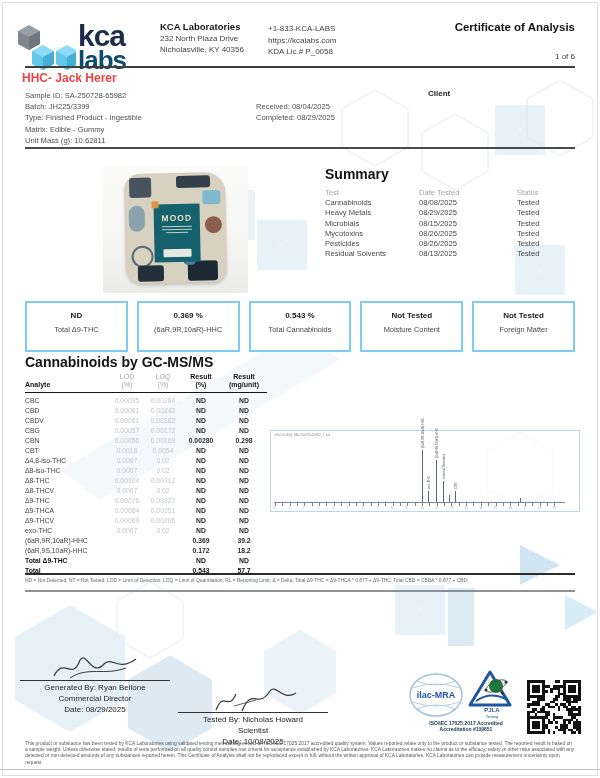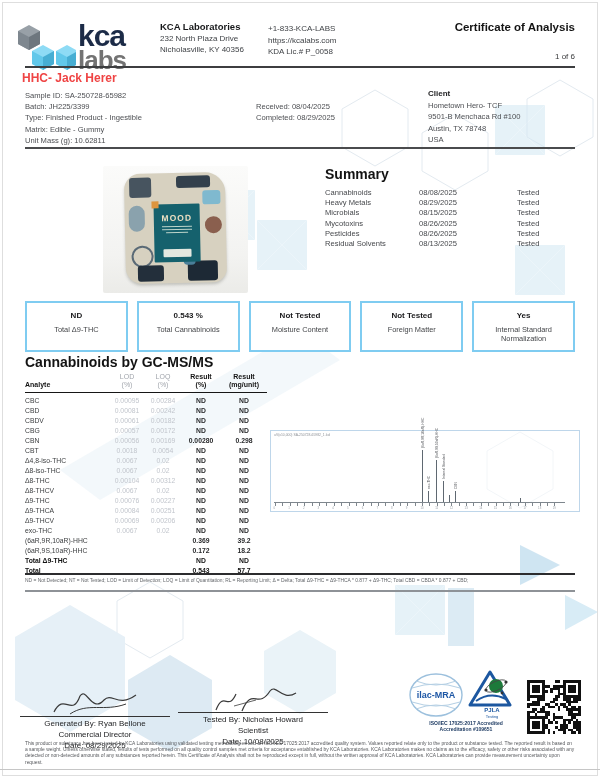--- a/index.html
+++ b/index.html
@@ -4,21 +4,21 @@
 <style>
   html,body{margin:0;padding:0;}
   body{width:600px;height:778px;position:relative;background:#ffffff;
        font-family:"Liberation Sans",sans-serif;overflow:hidden;color:#2b2b2b;}
   .abs{position:absolute;}
   .frame{position:absolute;inset:2px;border:1px solid #dedede;pointer-events:none;}
   
   .logo{left:18px;top:23px;width:150px;height:52px;}
   .logo-text{position:absolute;left:60px;top:-2px;line-height:1;}
   .logo-kca{font-size:30px;font-weight:800;color:#1c2b47;letter-spacing:-1px;}
-  .logo-labs{font-size:26px;font-weight:800;color:#737373;letter-spacing:-1px;margin-top:-4px;}
+  .logo-labs{font-size:26px;font-weight:800;color:#0c4a6e;letter-spacing:-1px;margin-top:-4px;}
   .lab-block{left:160px;top:21px;font-size:8px;color:#3f4246;line-height:11.5px;}
   .lab-name{font-weight:700;font-size:9.5px;color:#17181a;}
   .contact-block{left:268px;top:23px;font-size:8px;color:#3f4246;line-height:11.5px;}
   .coa-title{right:25px;top:21px;font-size:11.5px;font-weight:700;color:#141414;text-align:right;}
   .page-num{right:25px;top:52px;font-size:8px;color:#38393b;text-align:right;}
   .rule-dark{left:25px;width:550px;height:2px;background:#3d3e40;}
   .rule-thin{left:25px;width:550px;height:1.5px;background:#4a4b4d;}
   .rule-gray{left:25px;width:550px;height:1.5px;background:#8e9297;}
   
   .prod-title{left:22px;top:71px;font-size:12px;font-weight:700;color:#ef4444;}
@@ -164,26 +164,20 @@
     <div>Unit Mass (g): 10.62811</div>
   </div>
 
 <div class="abs info-block z" style="left:256px;top:101px">
   <div>Received: 08/04/2025</div>
   <div>Completed: 08/29/2025</div>
 </div>
 
 <div class="abs info-block z" style="left:428px;top:88px">
   <div class="client-label">Client</div>
-  <div id="client-lines">
-      <div>Hometown Hero- TCF</div>
-      <div>9501-B Menchaca Rd #100</div>
-      <div>Austin, TX 78748</div>
-      <div>USA</div>
-    </div>
 </div>
 
 <div class="abs rule-thin z" style="top:147px"></div>
 
 <div class="abs photo z">
   <div class="pouch">
     <div class="blob" style="left:5px;top:4px;width:22px;height:20px;background:#47545f"></div>
     <div class="blob" style="left:52px;top:3px;width:34px;height:12px;background:#33404c"></div>
     <div class="blob" style="left:78px;top:18px;width:18px;height:14px;background:#7fb9cf"></div>
     <div class="blob" style="left:4px;top:32px;width:16px;height:26px;background:#8aa2ad;border-radius:8px"></div>
@@ -198,20 +192,25 @@
       <div class="sub"></div>
       <div class="sub" style="margin-top:2px"></div>
       <div class="sub" style="margin-top:2px;margin-left:12px;margin-right:12px"></div>
       <div class="tag"></div>
     </div>
   </div>
 </div>
 
 <div class="abs summary-title z">Summary</div>
 <div class="abs sum-wrap z">
+  <div class="sum-head">
+    <span>Test</span>
+    <span>Date Tested</span>
+    <span>Status</span>
+  </div>
   <div id="summary-rows">
       <div class="sum-row">
         <span>Cannabinoids</span>
         <span>08/08/2025</span>
         <span>Tested</span>
       </div>
       <div class="sum-row">
         <span>Heavy Metals</span>
         <span>08/29/2025</span>
         <span>Tested</span>
@@ -238,34 +237,34 @@
       </div>
     </div>
 </div>
 
 <div id="result-boxes" class="abs rboxes z">
     <div class="rbox">
       <div class="rbox-val">ND</div>
       <div class="rbox-label">Total Δ9-THC</div>
     </div>
     <div class="rbox">
+      <div class="rbox-val">0.369 %</div>
+      <div class="rbox-label">(6aR,9R,10aR)-HHC</div>
+    </div>
+    <div class="rbox">
       <div class="rbox-val">0.543 %</div>
       <div class="rbox-label">Total Cannabinoids</div>
     </div>
     <div class="rbox">
       <div class="rbox-val">Not Tested</div>
       <div class="rbox-label">Moisture Content</div>
     </div>
     <div class="rbox">
       <div class="rbox-val">Not Tested</div>
       <div class="rbox-label">Foreign Matter</div>
-    </div>
-    <div class="rbox">
-      <div class="rbox-val">Yes</div>
-      <div class="rbox-label">Internal Standard Normalization</div>
     </div>
   </div>
 
 <div class="abs cann-title z">Cannabinoids by GC-MS/MS</div>
 
 <div class="abs chead cgrid z">
   <span class="hb">Analyte</span>
   <span class="hg"><span>LOD</span><br><span>(%)</span></span>
   <span class="hg"><span>LOQ</span><br><span>(%)</span></span>
   <span class="hb hc"><span>Result</span><br><span>(%)</span></span>
@@ -478,21 +477,21 @@
       <div class="ticknum" style="left: 252.4px;">17</div>
       <div class="tick" style="left: 261.25px;"></div>
       <div class="tick" style="left: 268.6px;"></div>
       <div class="ticknum" style="left: 267.1px;">18</div>
       <div class="tick" style="left: 275.95px;"></div>
       <div class="tick" style="left: 283.3px;"></div>
       <div class="ticknum" style="left: 281.8px;">19</div>
     </div>
 </div>
 
-<div class="abs sig z" style="left:20px;top:690px">
+<div class="abs sig z" style="left:20px;top:654px">
   <svg width="110" height="26">
     <path d="M14,22 C24,2 32,28 40,6 C46,-4 52,24 64,10 C72,2 78,18 96,5" fill="none" stroke="#3a3a3a" stroke-width="1.2"></path>
     <path d="M30,24 C48,12 64,22 86,14" fill="none" stroke="#3a3a3a" stroke-width="1"></path>
   </svg>
   <div class="sig-line"></div>
   <div>Generated By: Ryan Bellone</div>
   <div>Commercial Director</div>
   <div>Date: 08/29/2025</div>
 </div>
 

